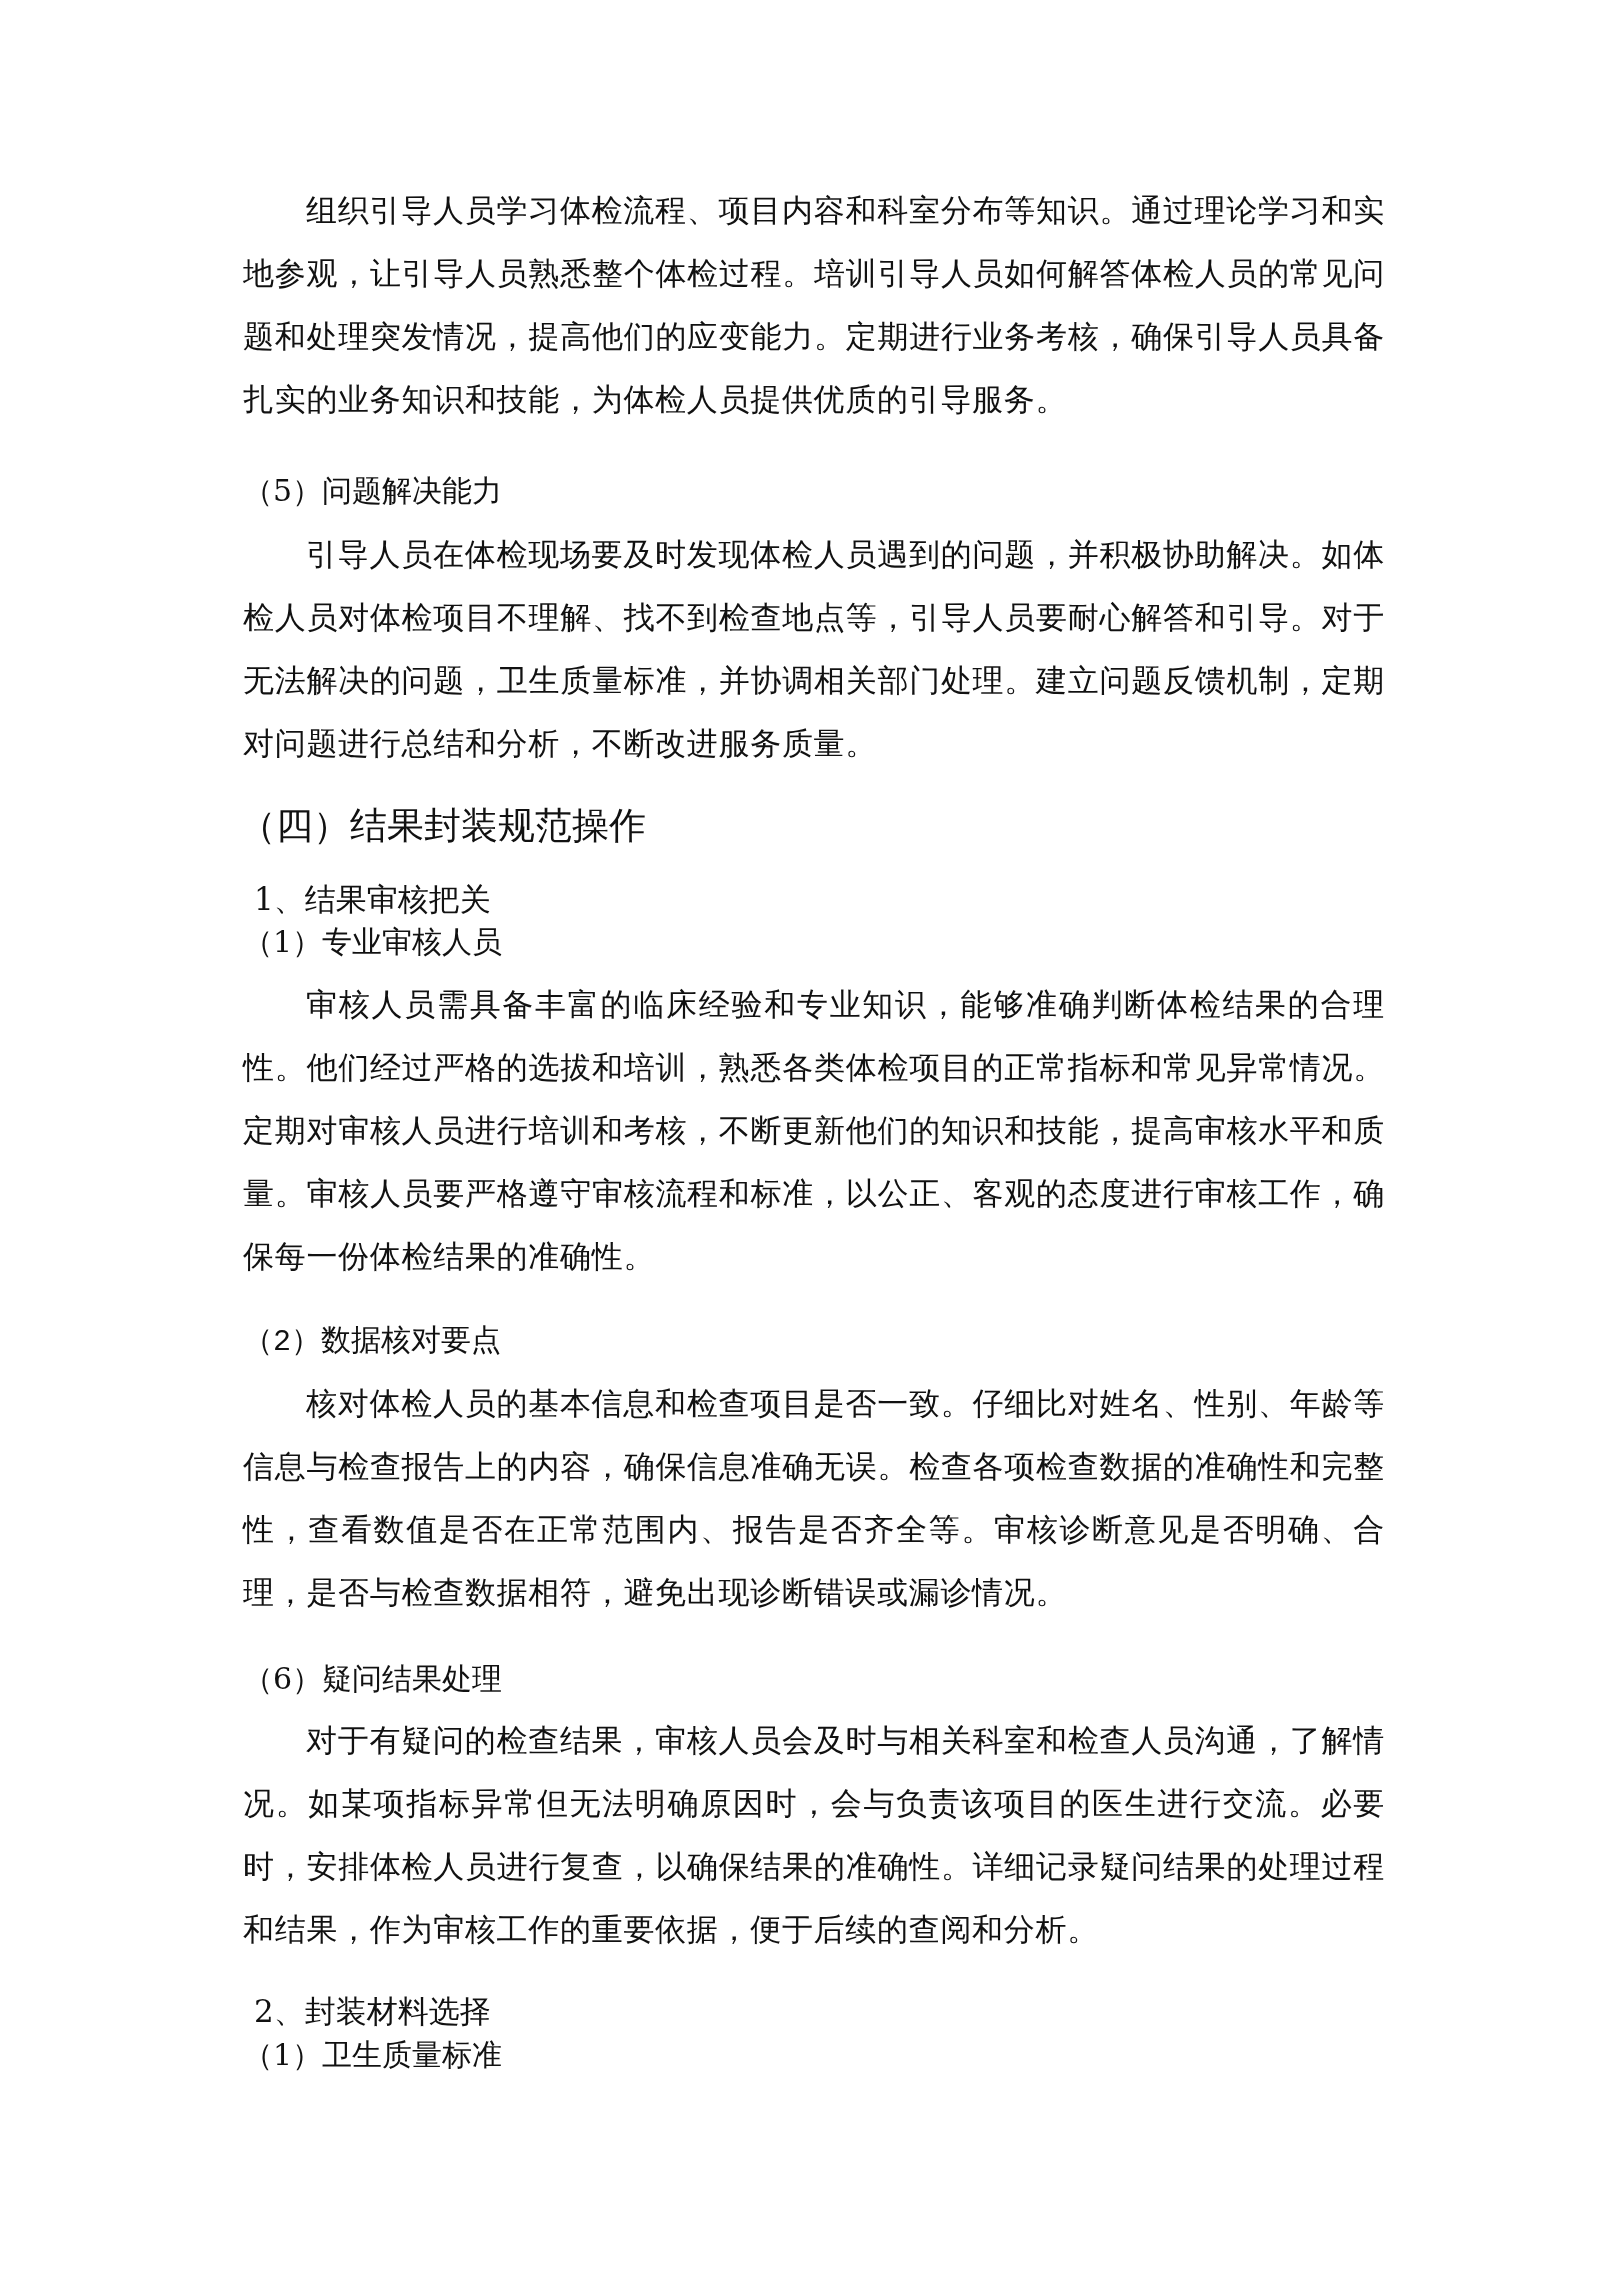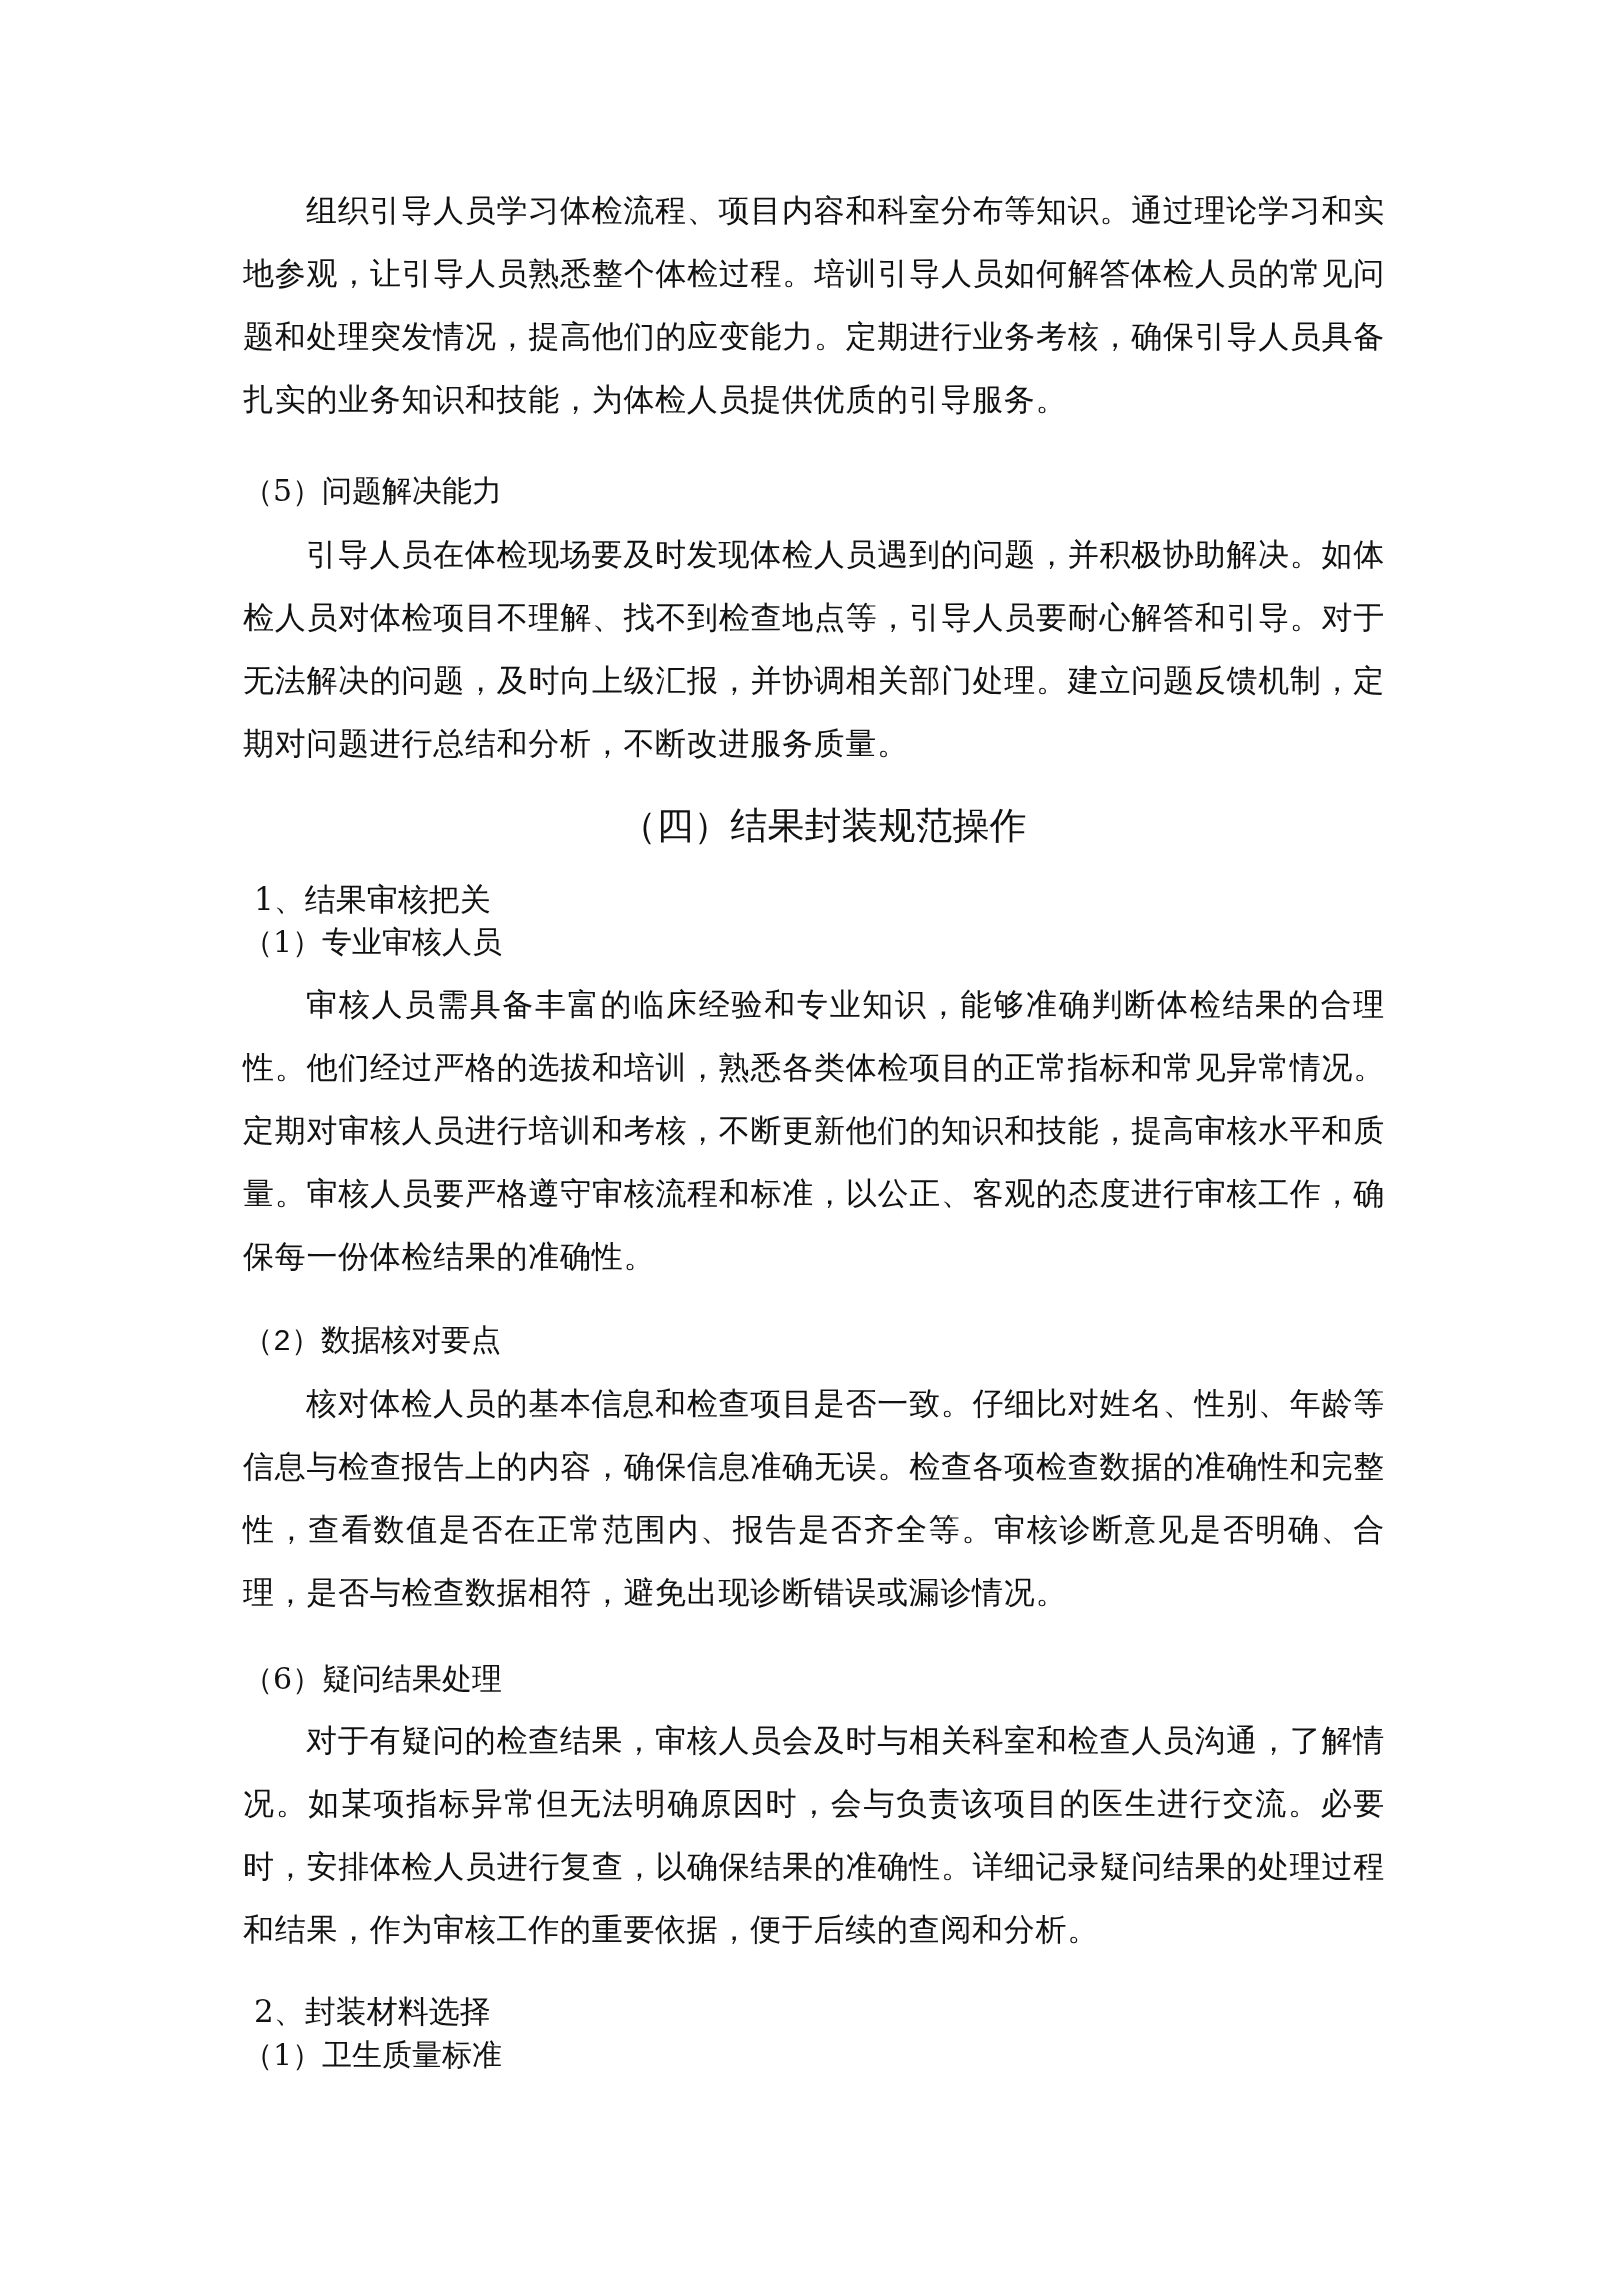--- a/index.html
+++ b/index.html
@@ -14,23 +14,23 @@
 </style>
 </head>
 <body>
 
 <div class="page">
 
   <p class="block para" style="top:179px;">组织引导人员学习体检流程、项目内容和科室分布等知识。通过理论学习和实地参观，让引导人员熟悉整个体检过程。培训引导人员如何解答体检人员的常见问题和处理突发情况，提高他们的应变能力。定期进行业务考核，确保引导人员具备扎实的业务知识和技能，为体检人员提供优质的引导服务。</p>
 
   <p class="block h-sub" style="top:468px;">（5）问题解决能力</p>
 
-  <p class="block para" style="top:523px;">引导人员在体检现场要及时发现体检人员遇到的问题，并积极协助解决。如体检人员对体检项目不理解、找不到检查地点等，引导人员要耐心解答和引导。对于无法解决的问题，及时向上级汇报，并协调相关部门处理。建立问题反馈机制，定期对问题进行总结和分析，不断改进服务质量。</p>
+  <p class="block para" style="top:523px;">引导人员在体检现场要及时发现体检人员遇到的问题，并积极协助解决。如体检人员对体检项目不理解、找不到检查地点等，引导人员要耐心解答和引导。对于无法解决的问题，卫生质量标准，并协调相关部门处理。建立问题反馈机制，定期对问题进行总结和分析，不断改进服务质量。</p>
 
-  <p class="block h-section" style="top:800px; left:252px;text-align:center;">（四）结果封装规范操作</p>
+  <p class="block h-section" style="top:800px; left:239px;">（四）结果封装规范操作</p>
 
   <p class="block h-item" style="top:864px; left:242px;">1、结果审核把关</p>
 
   <p class="block h-sub" style="top:919px;">（1）专业审核人员</p>
 
   <p class="block para" style="top:973px;">审核人员需具备丰富的临床经验和专业知识，能够准确判断体检结果的合理性。他们经过严格的选拔和培训，熟悉各类体检项目的正常指标和常见异常情况。定期对审核人员进行培训和考核，不断更新他们的知识和技能，提高审核水平和质量。审核人员要严格遵守审核流程和标准，以公正、客观的态度进行审核工作，确保每一份体检结果的准确性。</p>
 
   <p class="block h-sub" style="top:1319px;font-family:Liberation Mono, monospace;">（2）数据核对要点</p>
 
   <p class="block para" style="top:1372px;">核对体检人员的基本信息和检查项目是否一致。仔细比对姓名、性别、年龄等信息与检查报告上的内容，确保信息准确无误。检查各项检查数据的准确性和完整性，查看数值是否在正常范围内、报告是否齐全等。审核诊断意见是否明确、合理，是否与检查数据相符，避免出现诊断错误或漏诊情况。</p>

